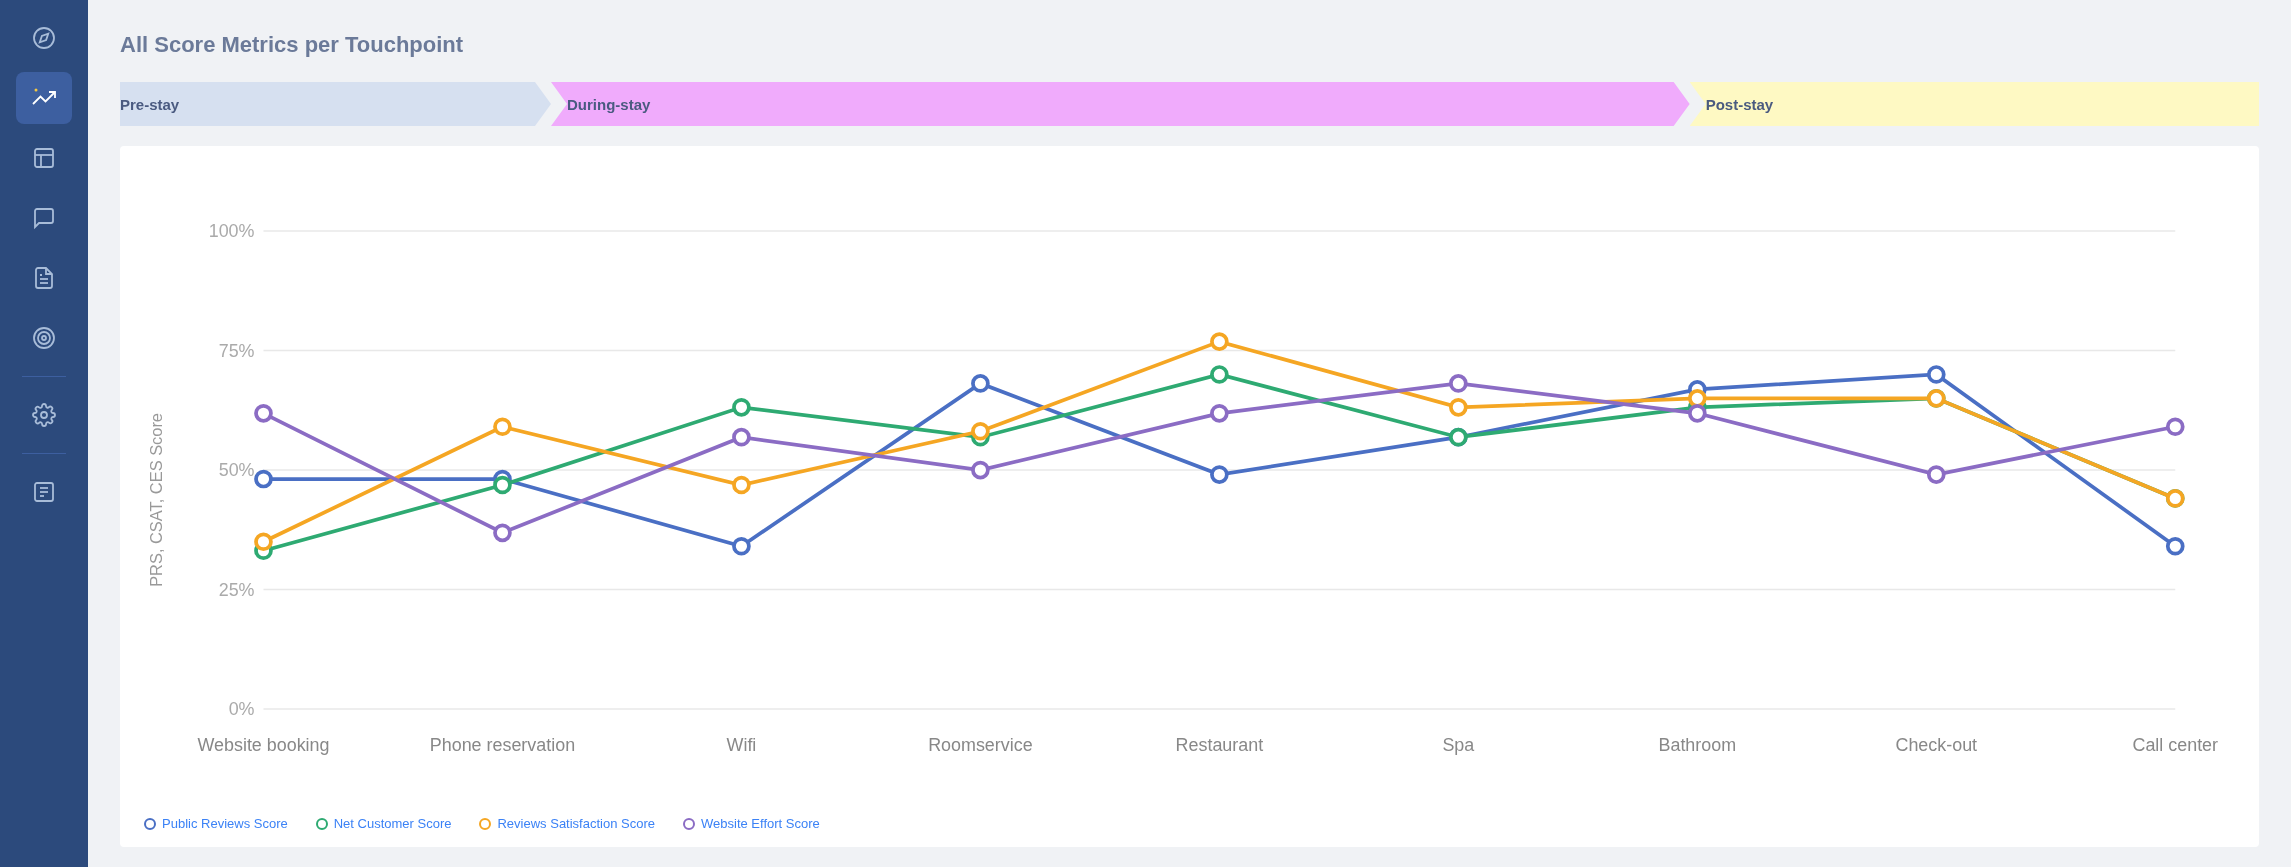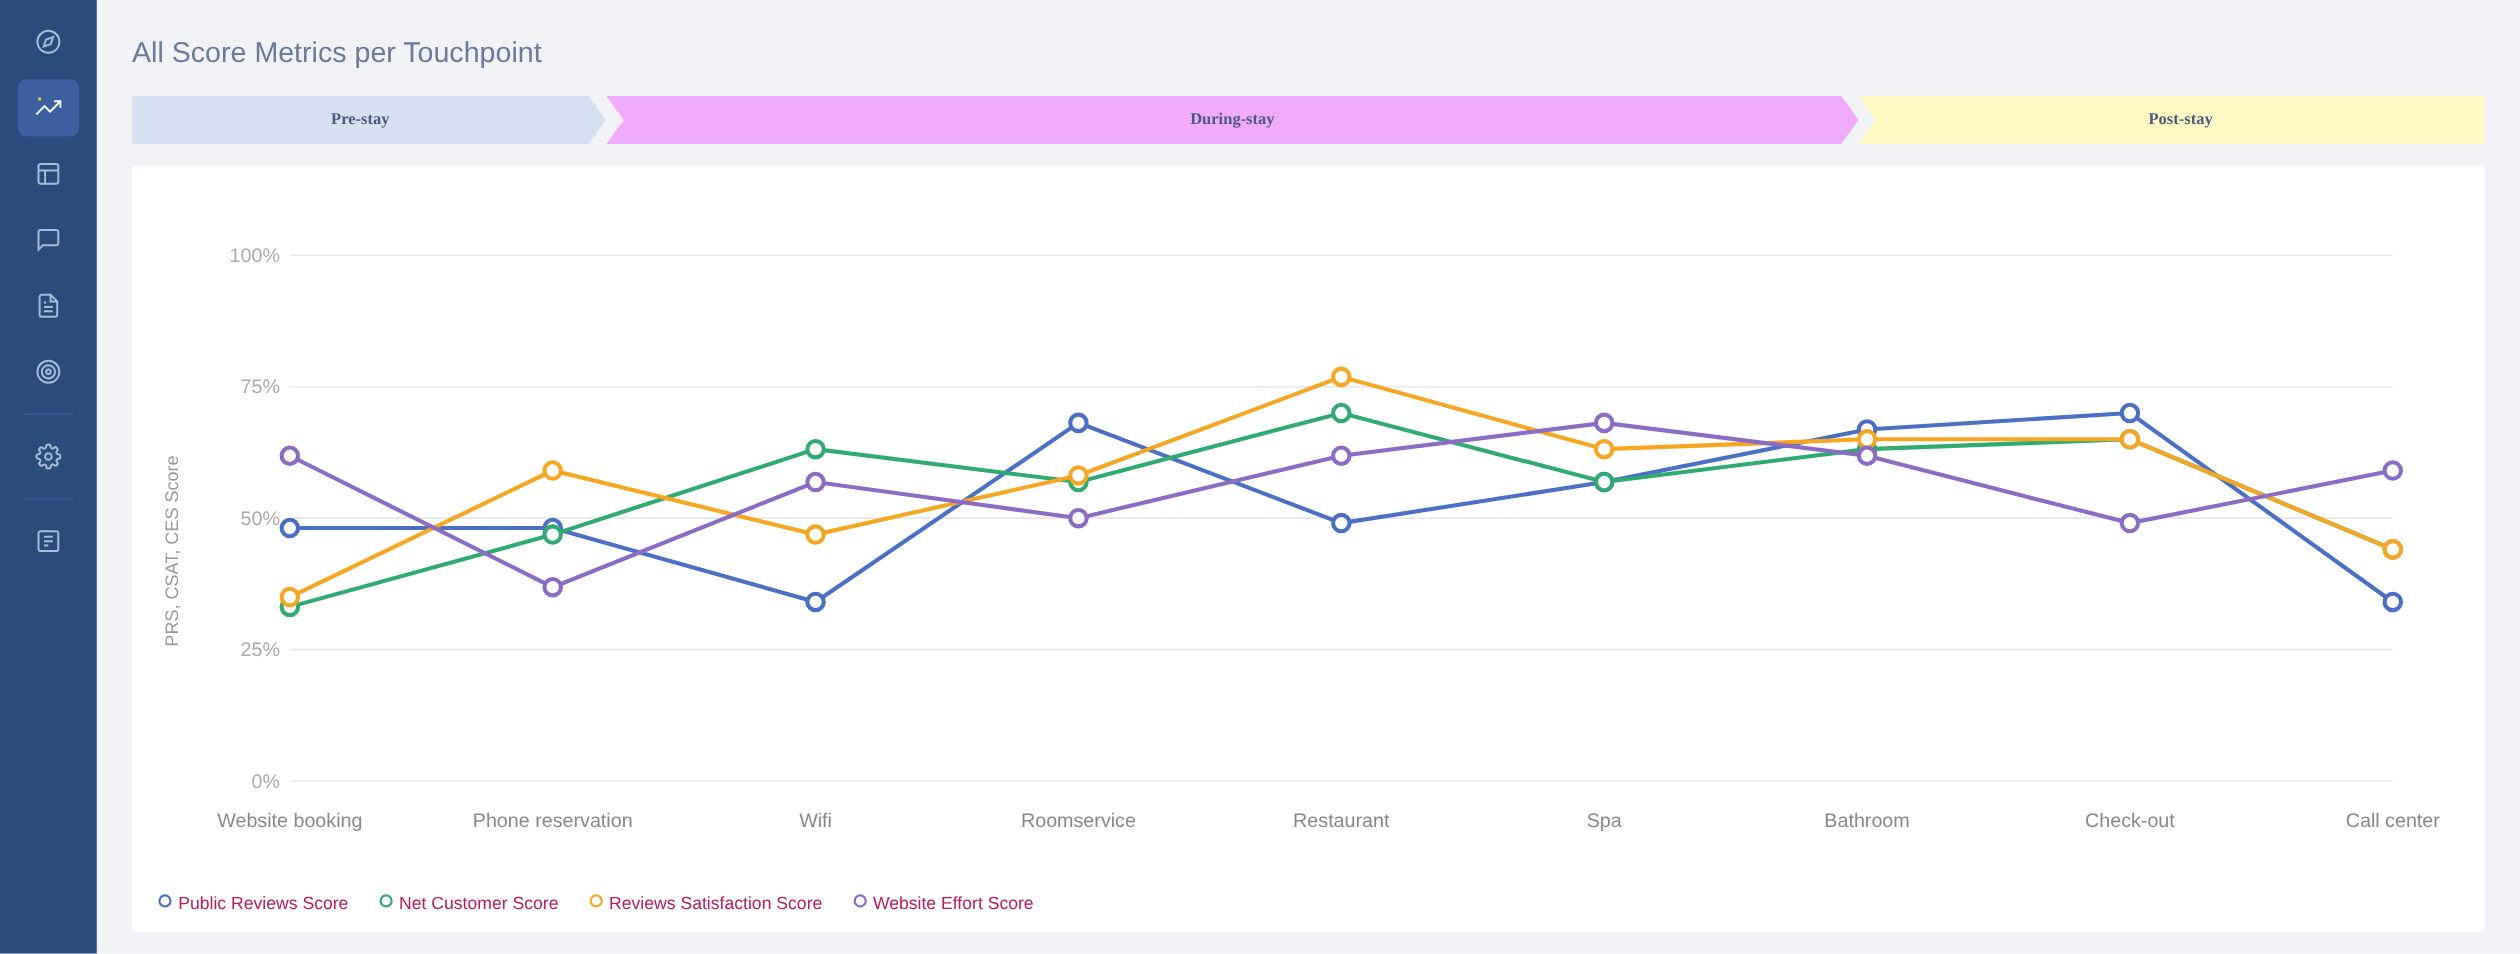--- a/index.html
+++ b/index.html
@@ -46,41 +46,40 @@
 
     
     .main {
       flex: 1;
       display: flex;
       flex-direction: column;
       padding: 32px 32px 20px 32px;
       overflow: hidden;
     }
     .page-title {
-      font-size: 26px;
-      font-weight: 400;
+      font-size: 22px;
+      font-weight: 700;
       color: #6b7a99;
       margin-bottom: 24px;
     }
 
     
     .stage-bar {
       display: flex;
       margin-bottom: 20px;
       height: 44px;
     }
     .stage {
       display: flex;
       align-items: center;
-      justify-content: center;
+      justify-content: flex-start;
       font-size: 15px;
       font-weight: 600;
       color: #4a5a80;
       position: relative;
-      font-family: Liberation Serif, serif;
     }
     .stage-prestay {
       background: #d6e0f0;
       flex: 1.5;
       clip-path: polygon(0 0, calc(100% - 16px) 0, 100% 50%, calc(100% - 16px) 100%, 0 100%);
       padding-right: 16px;
     }
     .stage-duringstay {
       background: #f0abfc;
       flex: 4;
@@ -113,24 +112,24 @@
     }
     .legend {
       display: flex;
       gap: 28px;
       padding-top: 12px;
       align-items: center;
       flex-wrap: wrap;
     }
     .legend-item {
       display: flex;
-      align-items: flex-start;
+      align-items: center;
       gap: 6px;
-      font-size: 16px;
-      color: #be185d;
+      font-size: 13px;
+      color: #3b82f6;
     }
     .legend-dot {
       width: 12px;
       height: 12px;
       border-radius: 50%;
       border: 2px solid;
       background: white;
     }
   </style>
 </head>

